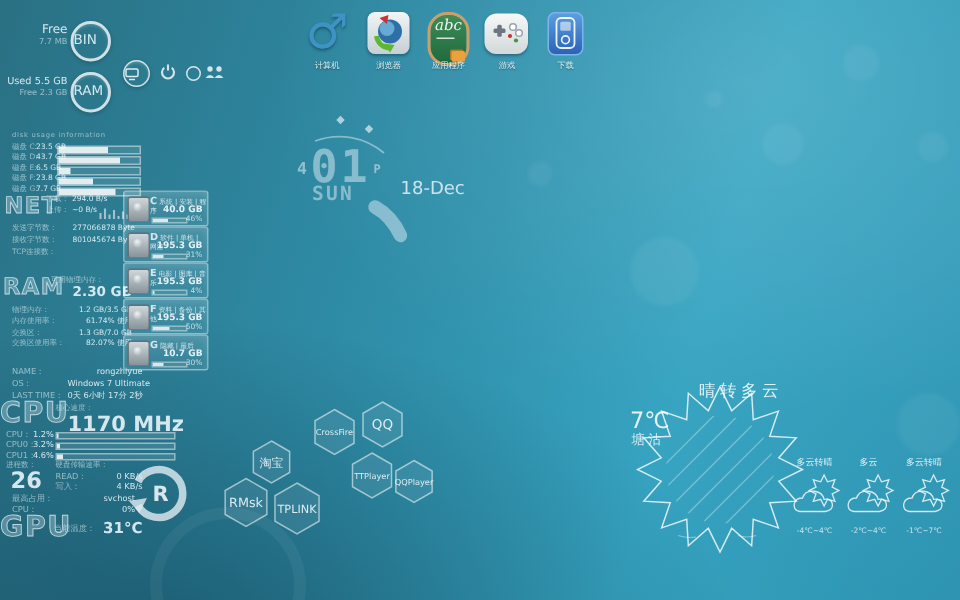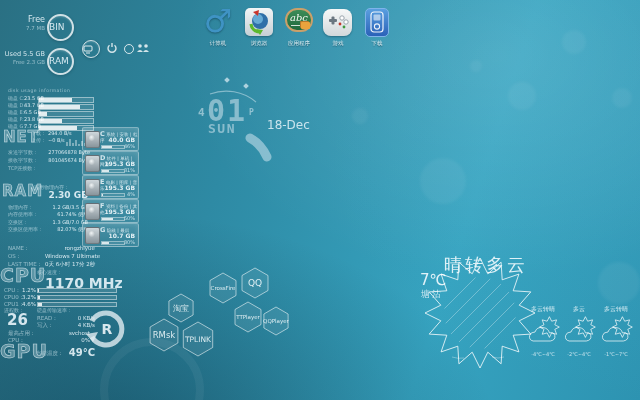--- a/index.html
+++ b/index.html
@@ -195,37 +195,37 @@
   <div class="t r" style="left:60px;top:315px;width:35px;font-size:5.5px">0 KB/s</div>
   <div class="t dim" style="left:37px;top:322px;font-size:5.5px">写入 :</div>
   <div class="t r" style="left:60px;top:322px;width:35px;font-size:5.5px">4 KB/s</div>
   <div class="t dim" style="left:8px;top:330px;font-size:5.5px">最高占用 :</div>
   <div class="t r" style="left:45px;top:330px;width:45px;font-size:5.5px">svchost</div>
   <div class="t dim" style="left:8px;top:337px;font-size:5.5px">CPU :</div>
   <div class="t r" style="left:45px;top:337px;width:45px;font-size:5.5px">0%</div>
 
   <div class="t bigtitle" style="left:0px;top:341px;font-size:19px">GPU</div>
   <div class="t dim" style="left:36px;top:350px;font-size:5.5px">当前温度 :</div>
-  <div class="t r b" style="left:58px;top:347px;width:37px;font-size:10px">49°C</div>
+  <div class="t r b" style="left:58px;top:347px;width:37px;font-size:10px">31°C</div>
 
   <div class="t" style="left:202px;top:4px;width:32px;height:34px;font-size:32px;color:#3f93c4;text-shadow:0 1px 2px rgba(0,30,50,0.4);text-align:center;line-height:34px">♂</div>
   <div class="icon-label" style="left:200px;top:40px;width:36px">计算机</div>
 
   <div class="icon-tile" style="left:245px;top:8px;width:28px;height:28px;background:linear-gradient(#f2f5f6,#c6cfd4);box-shadow:0 1px 2px rgba(0,30,45,0.35)">
     <svg width="28" height="28" viewBox="0 0 28 28">
       <circle cx="15" cy="13" r="8" fill="#2f6fa8"></circle>
       <circle cx="13" cy="11" r="5" fill="#7ec3e8" opacity="0.7"></circle>
       <path d="M6 16 a9 9 0 0 0 8 8" fill="none" stroke="#5cb82e" stroke-width="3.2"></path>
       <polygon points="15,27 11,21 18,22" fill="#5cb82e"></polygon>
       <polygon points="8,4 14,2 13,8" fill="#c9342c"></polygon>
     </svg>
   </div>
   <div class="icon-label" style="left:243px;top:40px;width:32px">浏览器</div>
 
-  <div class="icon-tile" style="left:285px;top:8px;width:28px;height:24px;background:linear-gradient(#3c8c58,#1f6a3d);border:2px solid #caa06a;border-radius:13px;box-sizing:border-box">
+  <div class="icon-tile" style="left:285px;top:8px;width:28px;height:36px;background:linear-gradient(#3c8c58,#1f6a3d);border:2px solid #caa06a;border-radius:13px;box-sizing:border-box">
     <div style="position:absolute;left:3px;top:2px;font-size:10px;font-style:italic;color:#f4f8f2;font-family:'DejaVu Serif','Liberation Serif',serif">abc</div>
     <div style="position:absolute;left:4px;top:15px;width:12px;height:1px;background:rgba(255,255,255,0.8)"></div>
     <div style="position:absolute;right:1px;bottom:1px;width:9px;height:7px;background:#e8a33d;border-radius:1px;box-shadow:-1px -1px 0 #b7782a"></div>
   </div>
   <div class="icon-label" style="left:281px;top:40px;width:36px">应用程序</div>
 
   <div class="icon-tile" style="left:323px;top:9px;width:29px;height:27px;background:linear-gradient(#f6f8f8,#d2d8db);border-radius:8px;box-shadow:0 1px 2px rgba(0,30,45,0.35)">
     <svg width="29" height="27" viewBox="0 0 29 27">
       <rect x="6" y="10" width="8" height="3" rx="1" fill="#6b7680"></rect>
       <rect x="8.5" y="7.5" width="3" height="8" rx="1" fill="#6b7680"></rect>
@@ -332,21 +332,21 @@
     <polygon points="20,3 34.7,11.5 34.7,28.5 20,37 5.3,28.5 5.3,11.5"></polygon>
     <text x="20" y="23" text-anchor="middle" font-size="7.5">TPLINK</text>
   </svg>
 
   <svg style="position:absolute;left:84px;top:306px" width="46" height="46" viewBox="0 0 46 46">
     <path d="M 8 15 A 16 16 0 1 1 8 31" fill="none" stroke="rgba(225,236,241,0.8)" stroke-width="5"></path>
     <polygon points="2,28 14,26 9,36" fill="rgba(225,236,241,0.8)"></polygon>
     <text x="23" y="28" text-anchor="middle" font-size="14" font-weight="bold" fill="rgba(235,244,248,0.9)">R</text>
   </svg>
 
-  <div class="t" style="left:444px;top:255px;font-size:18px;letter-spacing:3px;color:rgba(240,249,253,0.9)">晴转多云</div>
+  <div class="t" style="left:466px;top:255px;font-size:11px;letter-spacing:3px;color:rgba(240,249,253,0.9)">晴转多云</div>
   <div class="t" style="left:420px;top:272px;font-size:15px;color:rgba(240,249,253,0.92)">7℃</div>
   <div class="t" style="left:421px;top:290px;font-size:9px;letter-spacing:2px;color:rgba(235,246,251,0.85)">塘沽</div>
 
   <svg style="position:absolute;left:420px;top:253px" width="120" height="120" viewBox="0 0 120 120">
     <defs>
         <clipPath id="sunclip">
           <circle cx="60" cy="60" r="36"></circle>
         </clipPath>
       </defs>
     <polygon class="sketch" points="115,60 99.2,67.8 110.8,81.1 93.2,82.2 98.9,98.9 82.2,93.2 81.1,110.8 67.8,99.2 60,115 52.2,99.2 38.9,110.8 37.8,93.2 21.1,98.9 26.8,82.2 9.2,81.1 20.8,67.8 5,60 20.8,52.2 9.2,38.9 26.8,37.8 21.1,21.1 37.8,26.8 38.9,9.2 52.2,20.8 60,5 67.8,20.8 81.1,9.2 82.2,26.8 98.9,21.1 93.2,37.8 110.8,38.9 99.2,52.2"></polygon>

